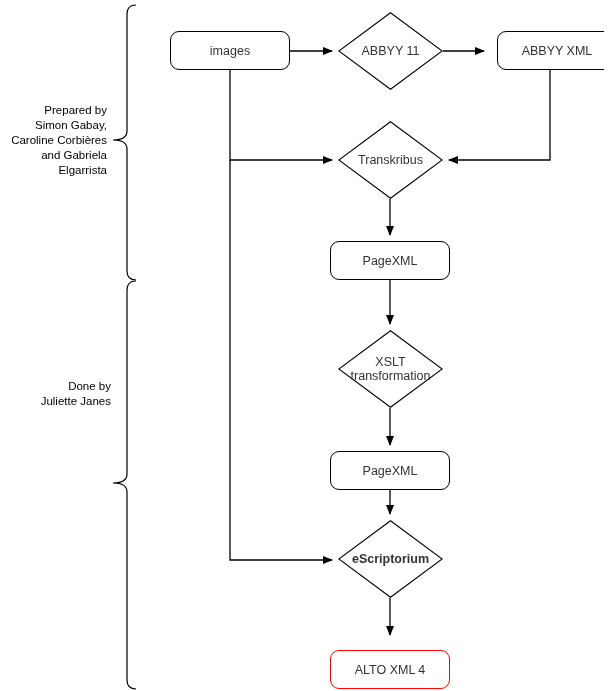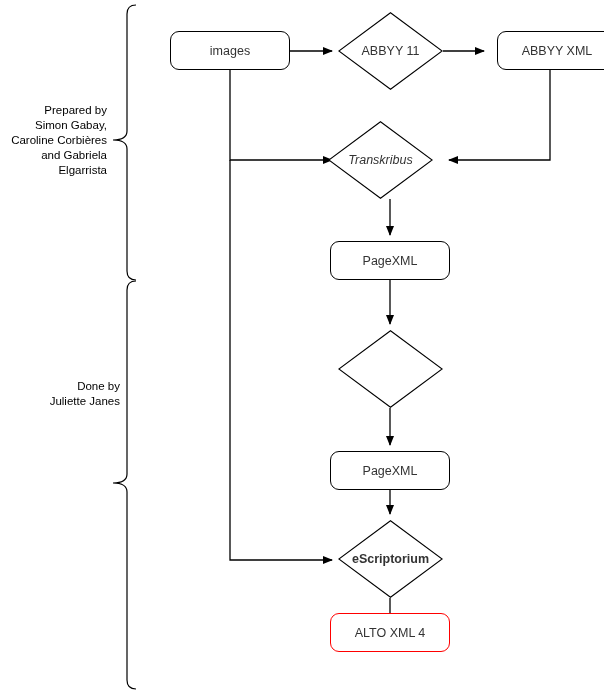--- a/index.html
+++ b/index.html
@@ -99,36 +99,37 @@
         <path d="M 136 281 Q 127 281 127 290 L 127 474 Q 127 483 113 483 Q 127 483 127 492 L 127 680 Q 127 689 136 689" stroke="#000000" stroke-width="1.2" fill="none"></path>
       </g>
   </svg>
 
   <div id="node-layer">
       <div class="node box" style="left: 170px; top: 31px; width: 120px; height: 39px;"><span>images</span></div>
       <div class="node diamond" style="left: 338px; top: 12px; width: 105px; height: 78px;"><svg class="diamond-shape" viewBox="0 0 105 78" preserveAspectRatio="none">
           <polygon points="52.5,0.8 104.2,39 52.5,77.2 0.8,39" fill="#ffffff" stroke="#000000" stroke-width="1.1"></polygon>
         </svg><span class="diamond-label">ABBYY 11</span></div>
       <div class="node box" style="left: 497px; top: 31px; width: 120px; height: 39px;"><span>ABBYY XML</span></div>
-      <div class="node diamond" style="left: 328px; top: 121px; width: 105px; height: 78px; font-style: italic;"><svg class="diamond-shape" viewBox="0 0 105 78" preserveAspectRatio="none">
+      <div class="node diamond" style="left: 338px; top: 121px; width: 105px; height: 78px;"><svg class="diamond-shape" viewBox="0 0 105 78" preserveAspectRatio="none">
           <polygon points="52.5,0.8 104.2,39 52.5,77.2 0.8,39" fill="#ffffff" stroke="#000000" stroke-width="1.1"></polygon>
         </svg><span class="diamond-label">Transkribus</span></div>
       <div class="node box" style="left: 330px; top: 241px; width: 120px; height: 39px;"><span>PageXML</span></div>
       <div class="node diamond" style="left: 338px; top: 330px; width: 105px; height: 78px;"><svg class="diamond-shape" viewBox="0 0 105 78" preserveAspectRatio="none">
           <polygon points="52.5,0.8 104.2,39 52.5,77.2 0.8,39" fill="#ffffff" stroke="#000000" stroke-width="1.1"></polygon>
-        </svg></div>
+        </svg><span class="diamond-label">XSLT
+transformation</span></div>
       <div class="node box" style="left: 330px; top: 451px; width: 120px; height: 39px;"><span>PageXML</span></div>
       <div class="node diamond" style="left: 338px; top: 520px; width: 105px; height: 78px; font-weight: bold;"><svg class="diamond-shape" viewBox="0 0 105 78" preserveAspectRatio="none">
           <polygon points="52.5,0.8 104.2,39 52.5,77.2 0.8,39" fill="#ffffff" stroke="#000000" stroke-width="1.1"></polygon>
         </svg><span class="diamond-label">eScriptorium</span></div>
-      <div class="node box accent" style="left: 330px; top: 613px; width: 120px; height: 39px;"><span>ALTO XML 4</span></div>
+      <div class="node box accent" style="left: 330px; top: 650px; width: 120px; height: 39px;"><span>ALTO XML 4</span></div>
     </div>
   <div id="annotation-layer">
       <div class="annot" style="left: 3px; top: 103px; width: 104px;">Prepared by
 Simon Gabay,
 Caroline Corbières
 and Gabriela
 Elgarrista</div>
-      <div class="annot" style="left: 16px; top: 379px; width: 104px;">Done by
+      <div class="annot" style="left: 7px; top: 379px; width: 104px;">Done by
 Juliette Janes</div>
     </div>
 
 </div>
 
 </body></html>

